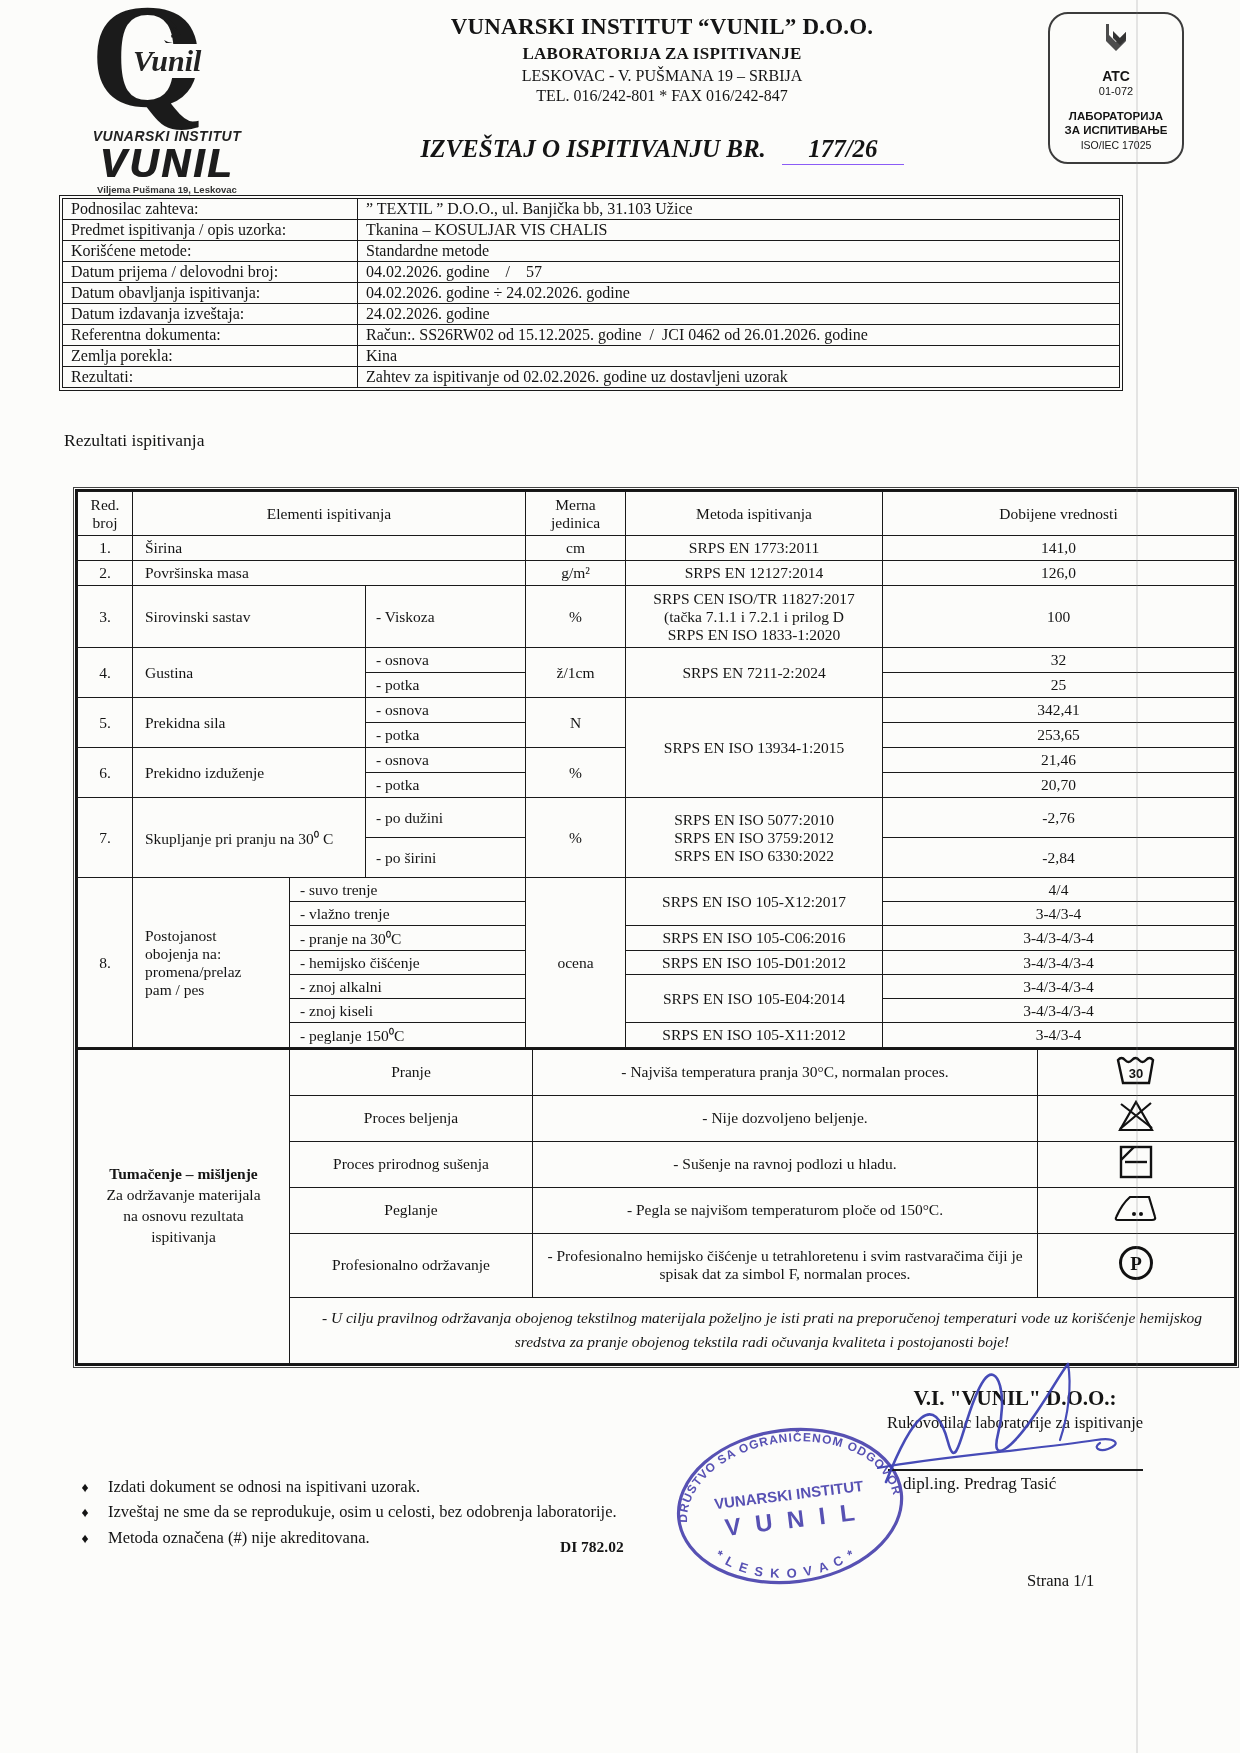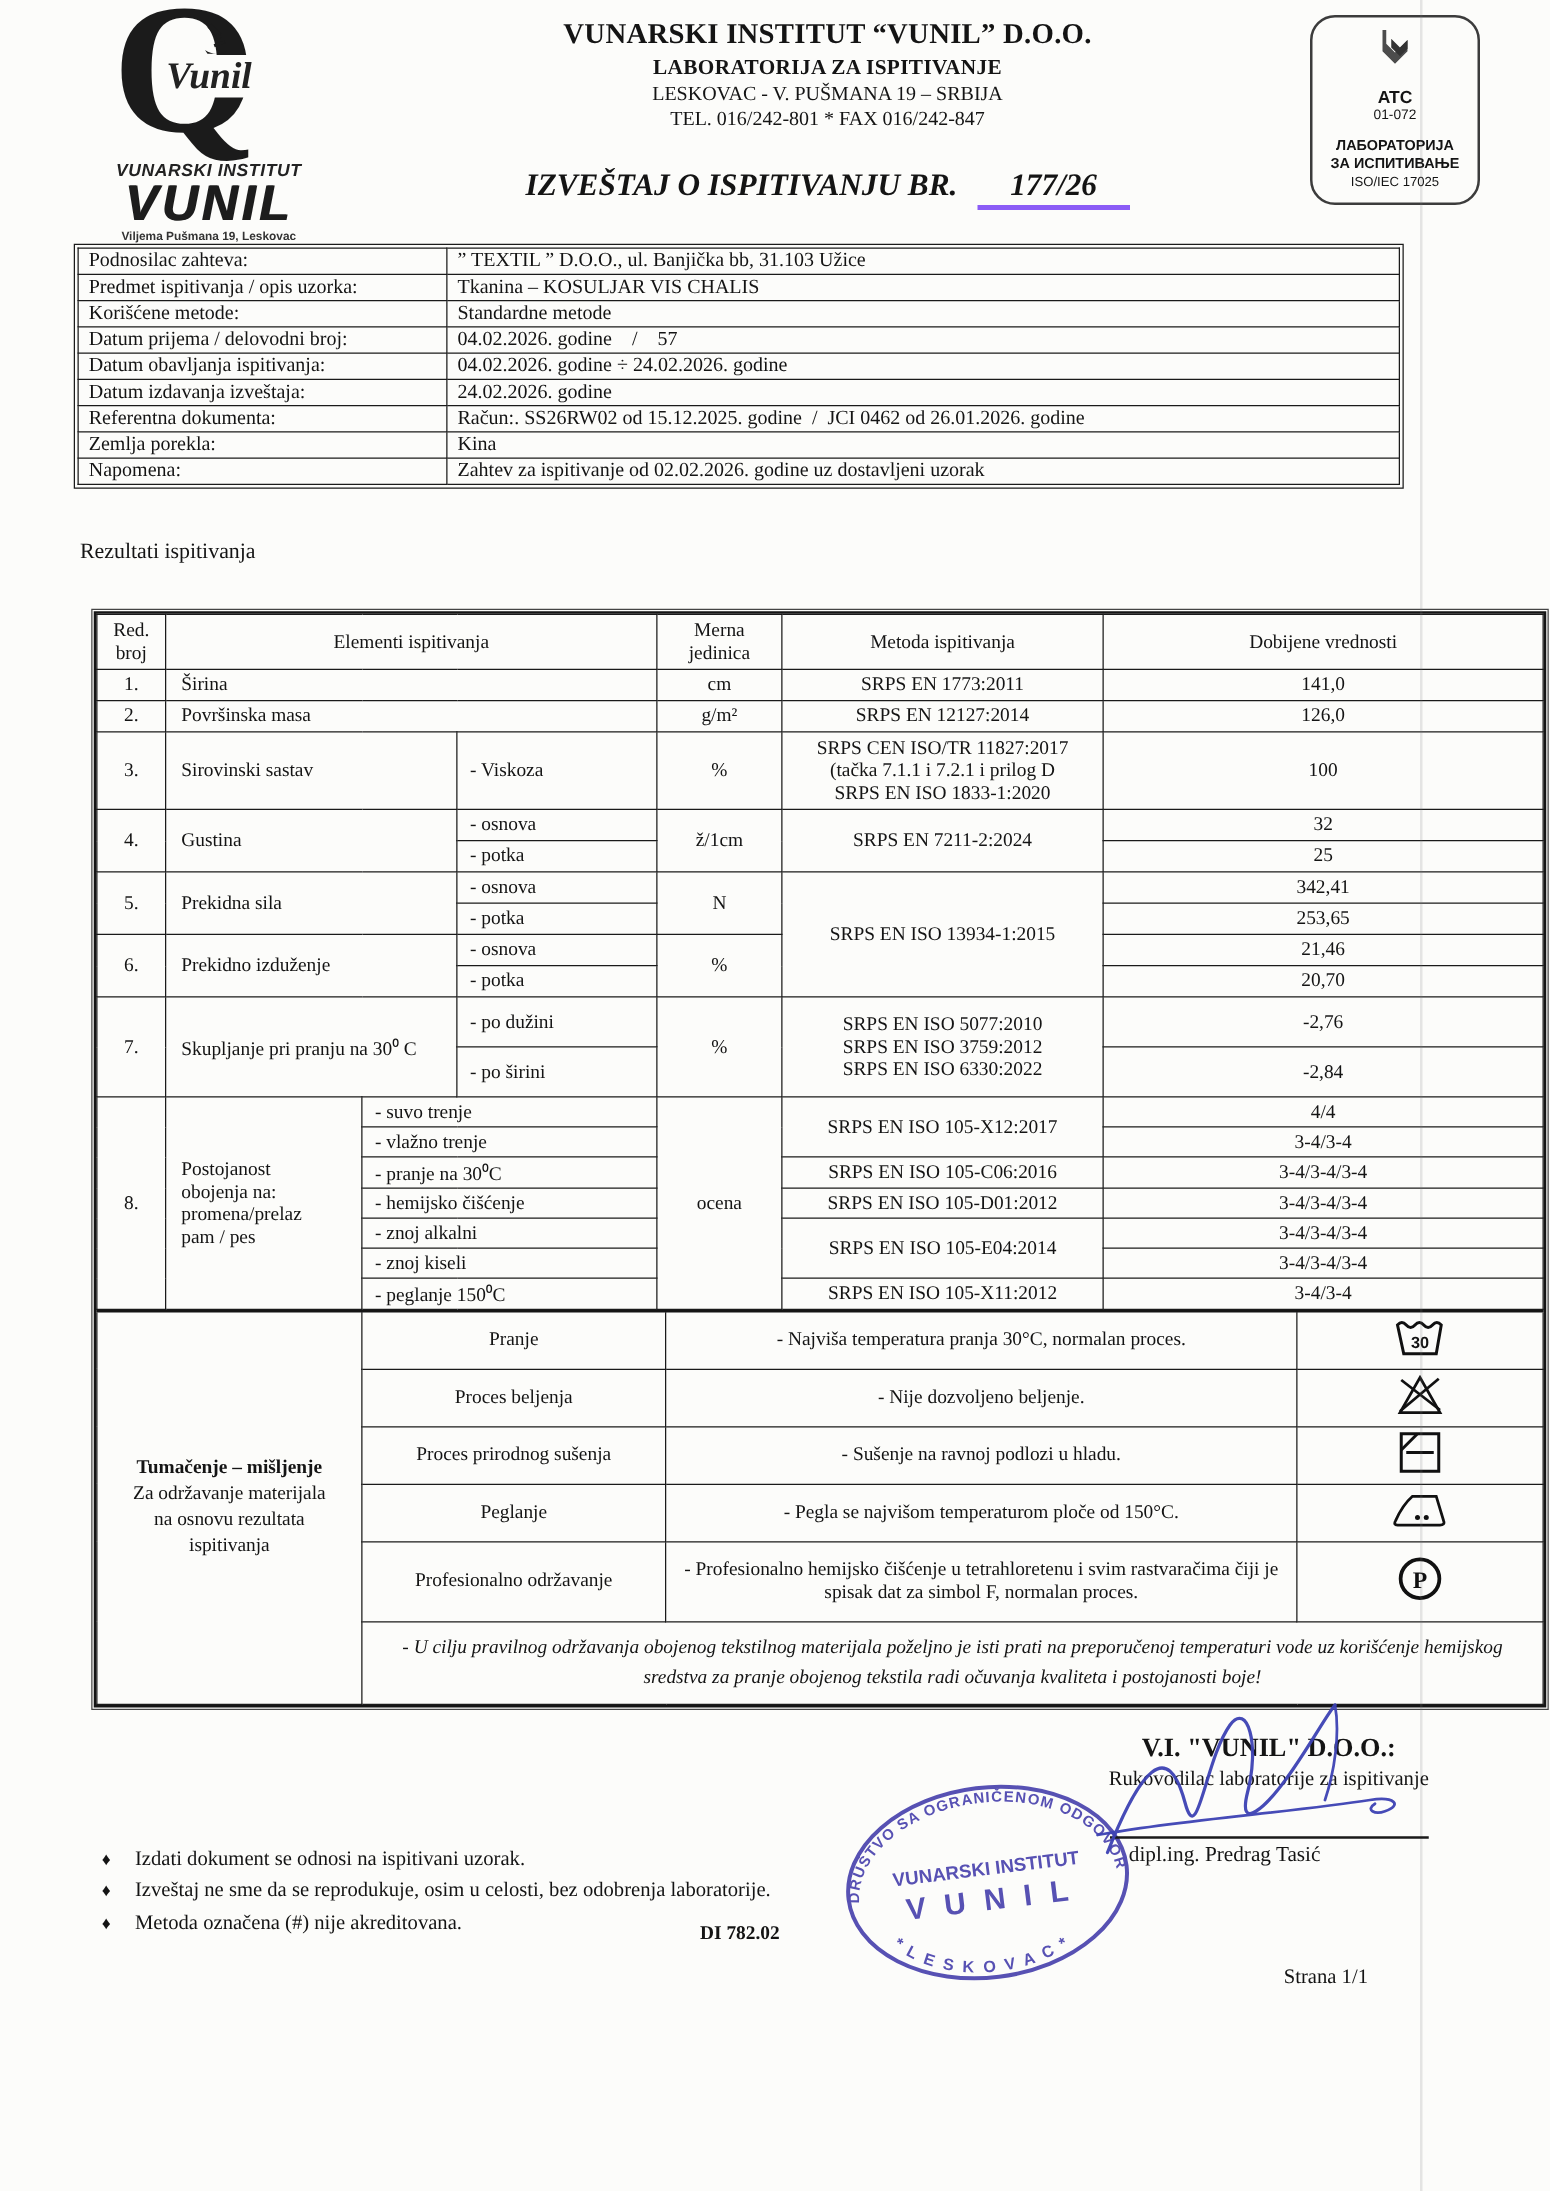--- a/index.html
+++ b/index.html
@@ -19,21 +19,21 @@
   .logo-inst { font-family:"Liberation Sans", sans-serif; font-weight:bold; font-style:italic; font-size:14px; letter-spacing:.5px; margin-top:6px; color:#222; }
   .logo-brand { font-family:"Liberation Sans", sans-serif; font-weight:bold; font-style:italic; font-size:40px; letter-spacing:3px; line-height:.95; color:#1d1d1d;
     text-shadow:1px 0 #1d1d1d; }
   .logo-addr { font-family:"Liberation Sans", sans-serif; font-weight:bold; font-size:9.5px; color:#333; margin-top:2px; }
   .center-block { flex:1; text-align:center; padding-top:4px; }
   .org-name { font-size:23px; font-weight:bold; letter-spacing:.2px; }
   .org-lab { font-size:17px; font-weight:bold; margin-top:4px; letter-spacing:.3px; }
   .org-addr { font-size:16px; margin-top:3px; }
   .org-tel { font-size:16px; margin-top:2px; }
   .title-row { margin-top:30px; font-size:25px; font-weight:bold; font-style:italic; }
-  .title-num { display:inline-block; border-bottom:4px solid #8b5cf6; padding:0 26px 1px 26px; margin-left:10px; }
+  .title-num { display:inline-block; border-bottom:1px solid #8b5cf6; padding:0 26px 1px 26px; margin-left:10px; }
   .atc-badge { width:136px; height:152px; border:2px solid #3c3c3c; border-radius:20px; text-align:center; padding:7px 2px; margin-top:2px; }
   .atc-name { font-family:"Liberation Sans", sans-serif; font-weight:bold; font-size:14px; margin-top:1px; }
   .atc-code { font-family:"Liberation Sans", sans-serif; font-size:11px; margin-top:1px; }
   .atc-l1, .atc-l2 { font-family:"Liberation Sans", sans-serif; font-weight:bold; font-size:11.5px; line-height:1.25; }
   .atc-l1 { margin-top:12px; }
   .atc-iso { font-family:"Liberation Sans", sans-serif; font-size:10.5px; margin-top:1px; }
   
   .info-table { width:1058px; margin:16px 0 0 62px; border-collapse:collapse; table-layout:fixed;
     border:1px solid #1a1a1a; outline:1px solid #1a1a1a; outline-offset:2px; }
   .info-table td { border:1px solid #1a1a1a; font-size:16px; padding:0 8px; height:21px; white-space:pre-wrap; overflow:hidden; }
@@ -150,21 +150,21 @@
         </tr>
       <tr>
           <td class="info-label">Referentna dokumenta:</td>
           <td>Račun:. SS26RW02 od 15.12.2025. godine  /  JCI 0462 od 26.01.2026. godine</td>
         </tr>
       <tr>
           <td class="info-label">Zemlja porekla:</td>
           <td>Kina</td>
         </tr>
       <tr>
-          <td class="info-label">Napomena:</td>
+          <td class="info-label">Rezultati:</td>
           <td>Zahtev za ispitivanje od 02.02.2026. godine uz dostavljeni uzorak</td>
         </tr>
     </tbody>
   </table>
 
   <div class="section-title">Rezultati ispitivanja</div>
 
   <div class="results-wrap">
     <table class="grid">
       <colgroup>

